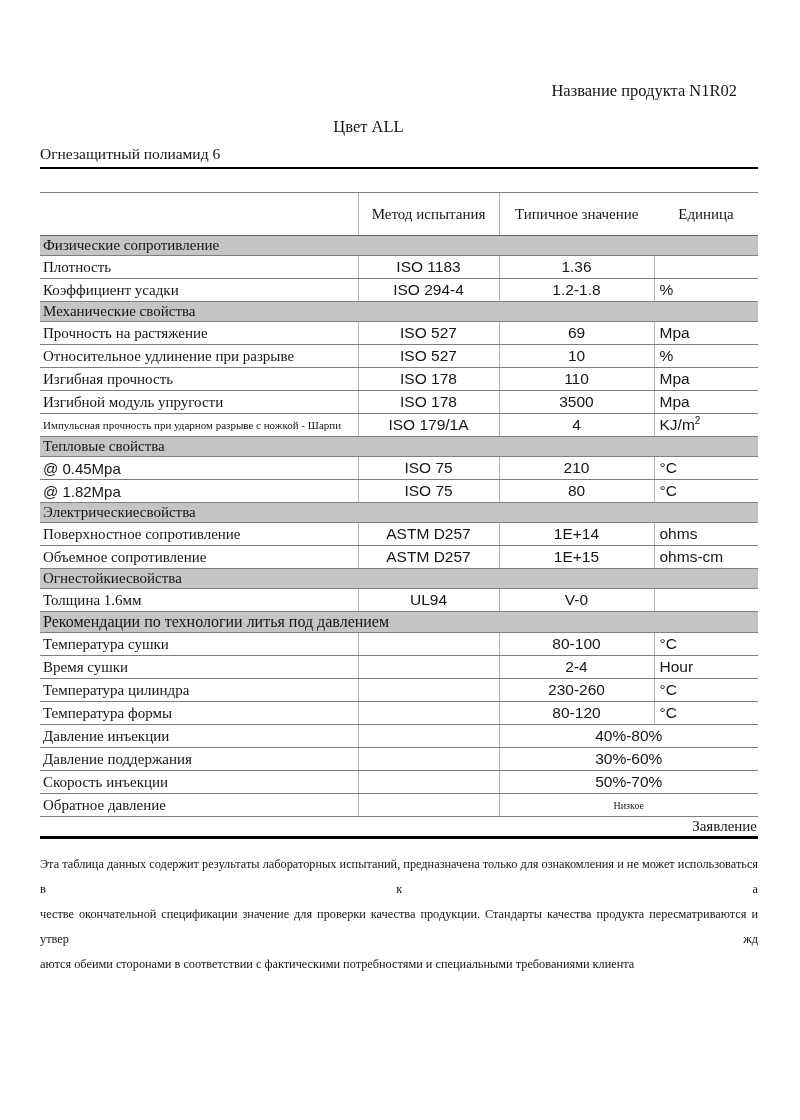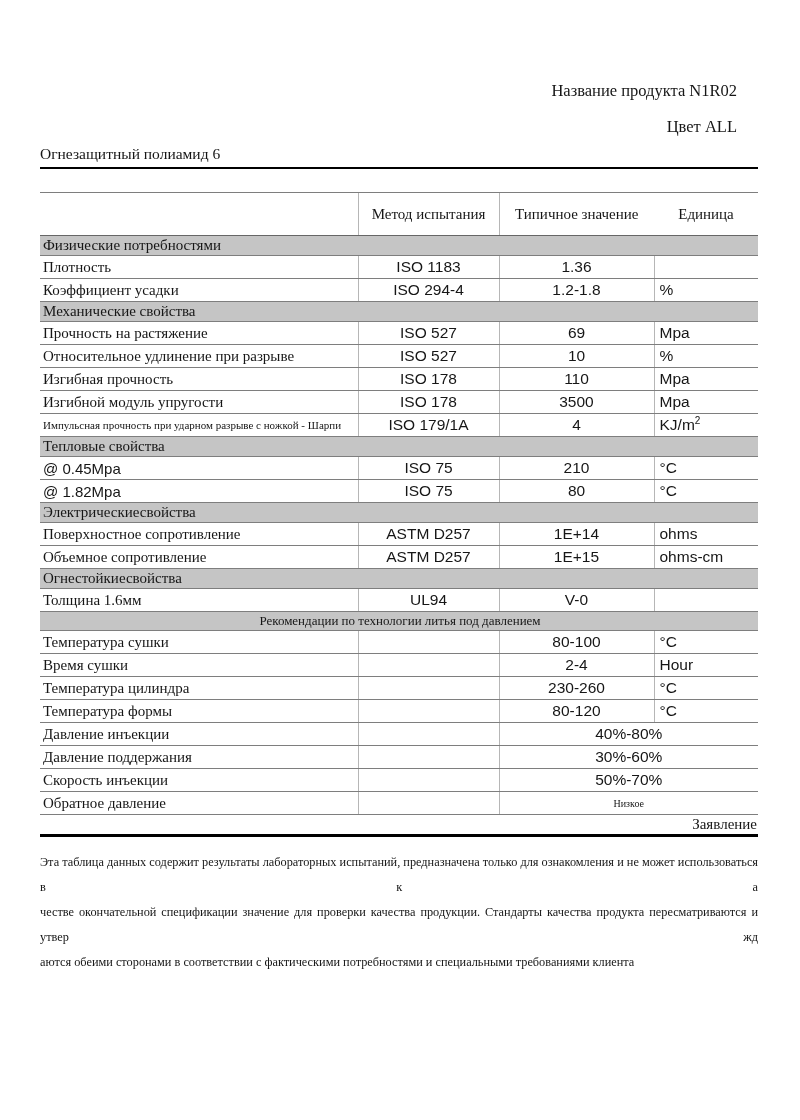--- a/index.html
+++ b/index.html
@@ -1,38 +1,38 @@
 <!DOCTYPE html>
 <html><head>
 <meta charset="utf-8">
 <style>
   html,body{margin:0;padding:0;background:#fff;}
   .page{
     width:800px;height:1120px;background:#ffffff;position:relative;
     font-family:"Liberation Serif",serif;color:#161616;overflow:hidden;
   }
   .hdr-product{padding-top:81px;padding-right:63px;text-align:right;font-size:16.5px;line-height:19px;}
-  .hdr-color{margin-top:17px;padding-right:63px;text-align:right;font-size:16.5px;line-height:19px;}
+  .hdr-color{margin-top:17px;padding-right:63px;text-align:center;font-size:16.5px;line-height:19px;}
   .title-row{
     margin:9px 0 0 40px;width:718px;font-size:15.5px;line-height:18px;
     padding-bottom:4px;border-bottom:2px solid #000;
   }
   table.props{
     margin:23px 0 0 40px;width:718px;border-collapse:collapse;table-layout:fixed;
   }
   thead th{
     height:40px;font-weight:normal;font-size:15px;text-align:center;vertical-align:middle;
     border-top:1.5px solid #7e7e7e;border-bottom:1px solid #666;
   }
   thead th.c2,thead th.c3{border-left:1px solid #b6b6b6;}
   tr.section-row td{
     height:16px;background:#c5c5c5;font-size:15px;padding-left:3px;vertical-align:middle;
     border-top:1px solid #7e7e7e;border-bottom:1px solid #7e7e7e;
   }
-  tr.section-row.small-band td{font-size:13px;text-align:center;}
+  tr.section-row.small-band td{font-size:16px;}
   tr.data-row td{
     height:20px;vertical-align:middle;
     border-top:1px solid #7e7e7e;border-bottom:1px solid #7e7e7e;
   }
   tr.data-row td + td{border-left:1px solid #b6b6b6;}
   td.label-cell{padding-left:3px;font-size:15px;font-family:"Liberation Serif",serif;margin-left:47px;}
   td.label-cell.small-label{font-size:11px;}
   td.label-cell.sans-label{font-family:"Liberation Sans",sans-serif;font-size:15px;}
   td.method-cell,td.value-cell{
     text-align:center;font-family:"Liberation Sans",sans-serif;font-size:15.5px;
@@ -66,21 +66,21 @@
     <thead>
       <tr>
         <th class="c1"></th>
         <th class="c2">Метод испытания</th>
         <th class="c3">Типичное значение</th>
         <th class="c4">Единица</th>
       </tr>
     </thead>
     <tbody id="table-body">
         <tr class="section-row">
-          <td colspan="4">Физические потребностями</td>
+          <td colspan="4">Физические сопротивление</td>
         </tr>
         <tr class="data-row">
           <td class="label-cell">Плотность</td>
           <td class="method-cell">ISO 1183</td>
           <td class="value-cell">1.36</td>
           <td class="unit-cell"></td>
         </tr>
         <tr class="data-row">
           <td class="label-cell">Коэффициент усадки</td>
           <td class="method-cell">ISO 294-4</td>

